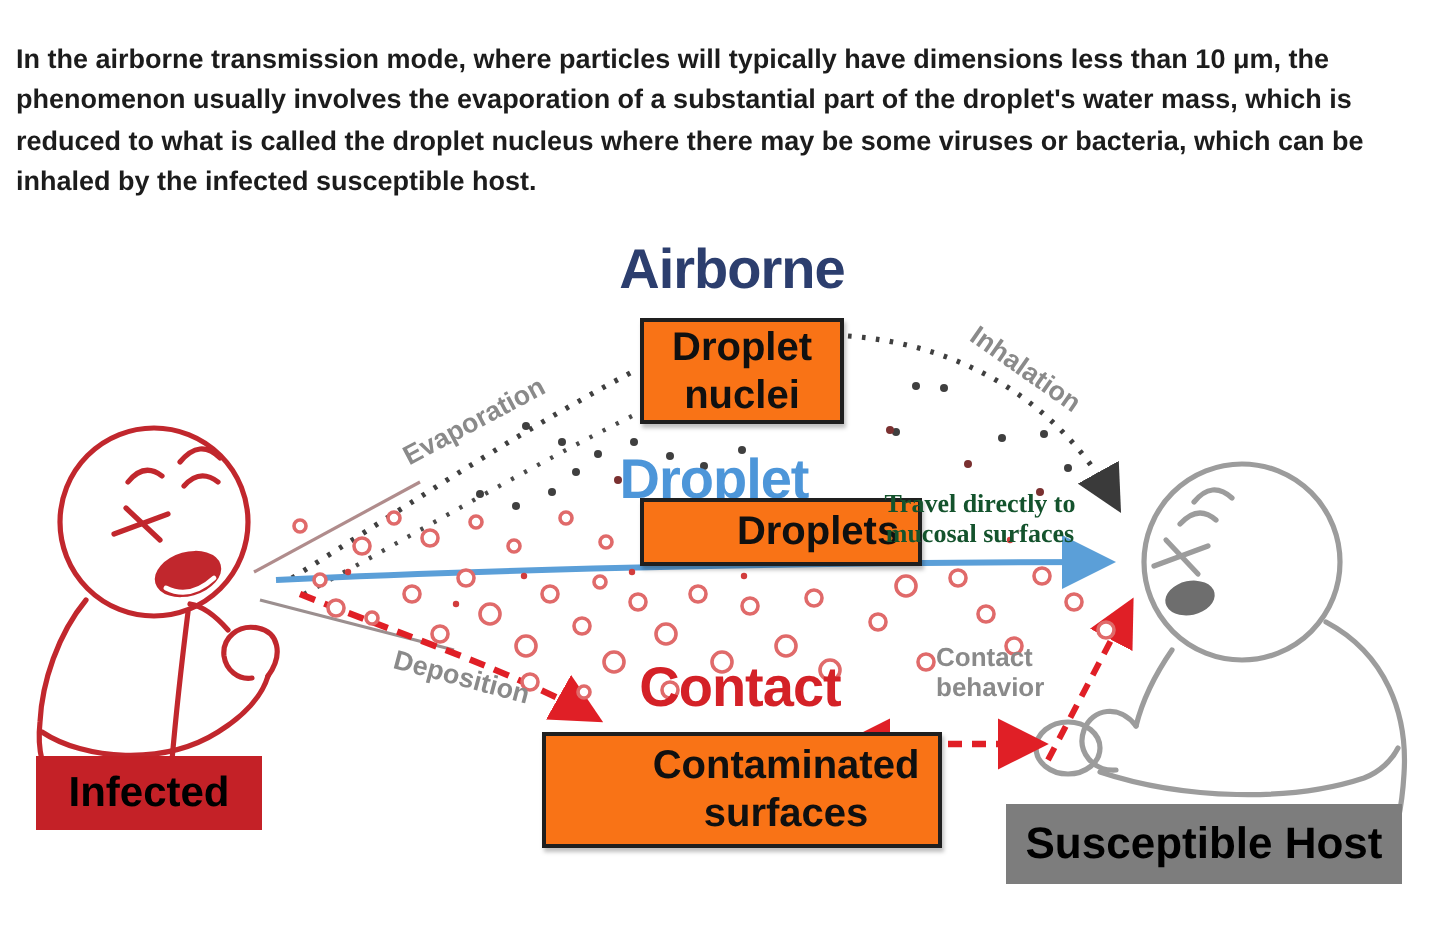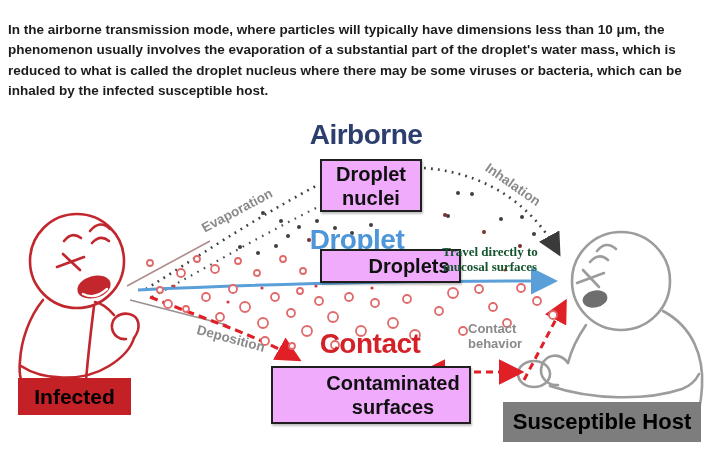--- a/index.html
+++ b/index.html
@@ -10,21 +10,21 @@
   .intro{
     position:absolute;left:8px;top:6px;width:706px;
     font-size:13.5px;line-height:20.5px;font-weight:600;color:#1c1c1c;
   }
   .abs{position:absolute;z-index:2;}
   .route-title{font-weight:700;font-size:28px;text-align:center;letter-spacing:-0.5px;}
   .t-airborne{left:299px;top:119px;width:134px;color:#2c3e6e;}
   .t-droplet{left:302px;top:224px;width:110px;color:#4d96d9;}
   .t-contact{left:309px;top:328px;width:122px;color:#d42127;}
   .ybox{
-    background:#f0abfc;border:2px solid #1f1f1f;color:#101010;
+    background:#f97316;border:2px solid #1f1f1f;color:#101010;
     font-weight:700;font-size:20px;text-align:center;line-height:24px;
     display:flex;align-items:center;justify-content:center;
     box-shadow:1px 2px 2px rgba(0,0,0,0.25);
   }
   .b-nuclei{left:320px;top:159px;width:98px;height:49px;}
   .b-droplets{left:320px;top:249px;width:100px;height:30px;padding-left:37px;}
   .b-contaminated{left:271px;top:366px;width:152px;height:54px;padding-left:44px;}
   .graylab{font-size:13.5px;color:#8a8a8a;font-weight:600;white-space:nowrap;}
   .l-evaporation{left:198px;top:203px;transform:rotate(-28deg);}
   .l-deposition{left:196px;top:331px;transform:rotate(15deg);}

